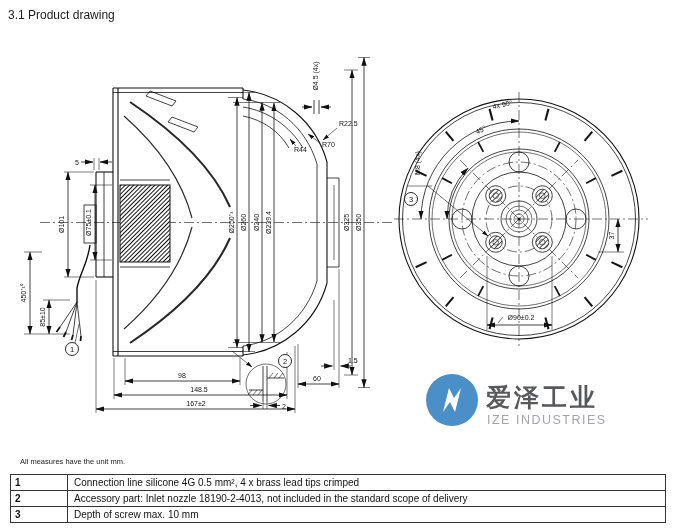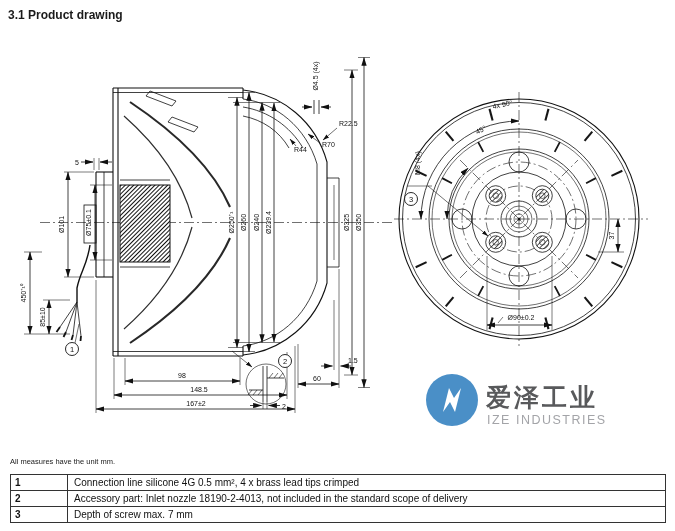--- a/index.html
+++ b/index.html
@@ -1,18 +1,18 @@
 <!DOCTYPE html>
 <html><head>
 <meta charset="utf-8">
 <style>
   html,body{margin:0;padding:0;background:#fff;}
   body{width:675px;height:531px;position:relative;font-family:"Liberation Sans",sans-serif;color:#111;overflow:hidden;}
-  .title{position:absolute;left:8px;top:8px;font-size:12px;font-weight:bold;color:#1a1a1a;}
-  .units-note{position:absolute;left:10px;top:457px;font-size:7.5px;color:#222;}
+  .title{position:absolute;left:8px;top:8px;font-size:12px;font-weight:normal;color:#1a1a1a;}
+  .units-note{position:absolute;left:20px;top:457px;font-size:7.5px;color:#222;}
   table.parts{position:absolute;left:10px;top:474px;width:656px;border-collapse:collapse;table-layout:fixed;}
   table.parts td{border:1px solid #333;font-size:10px;height:15px;padding:0 0 0 6px;white-space:nowrap;overflow:hidden;}
   table.parts td.no{width:52px;font-weight:bold;padding-left:4px;}
   svg{position:absolute;left:0;top:0;}
   svg text{font-family:"Liberation Sans",sans-serif;font-size:7px;fill:#111;}
   .ol{stroke:#111;stroke-width:1.1;fill:none;}
   .ol2{stroke:#111;stroke-width:.8;fill:none;}
   .thin{stroke:#111;stroke-width:.6;fill:none;}
   .dim{stroke:#111;stroke-width:.8;fill:none;}
   .ext{stroke:#111;stroke-width:.55;fill:none;}
@@ -387,16 +387,16 @@
     <tr>
       <td class="no">1</td>
       <td>Connection line silicone 4G 0.5 mm², 4 x brass lead tips crimped</td>
     </tr>
     <tr>
       <td class="no">2</td>
       <td>Accessory part: Inlet nozzle 18190-2-4013, not included in the standard scope of delivery</td>
     </tr>
     <tr>
       <td class="no">3</td>
-      <td>Depth of screw max. 7 mm</td>
+      <td>Depth of screw max. 10 mm</td>
     </tr>
   </tbody>
 </table>
 
 </body></html>

